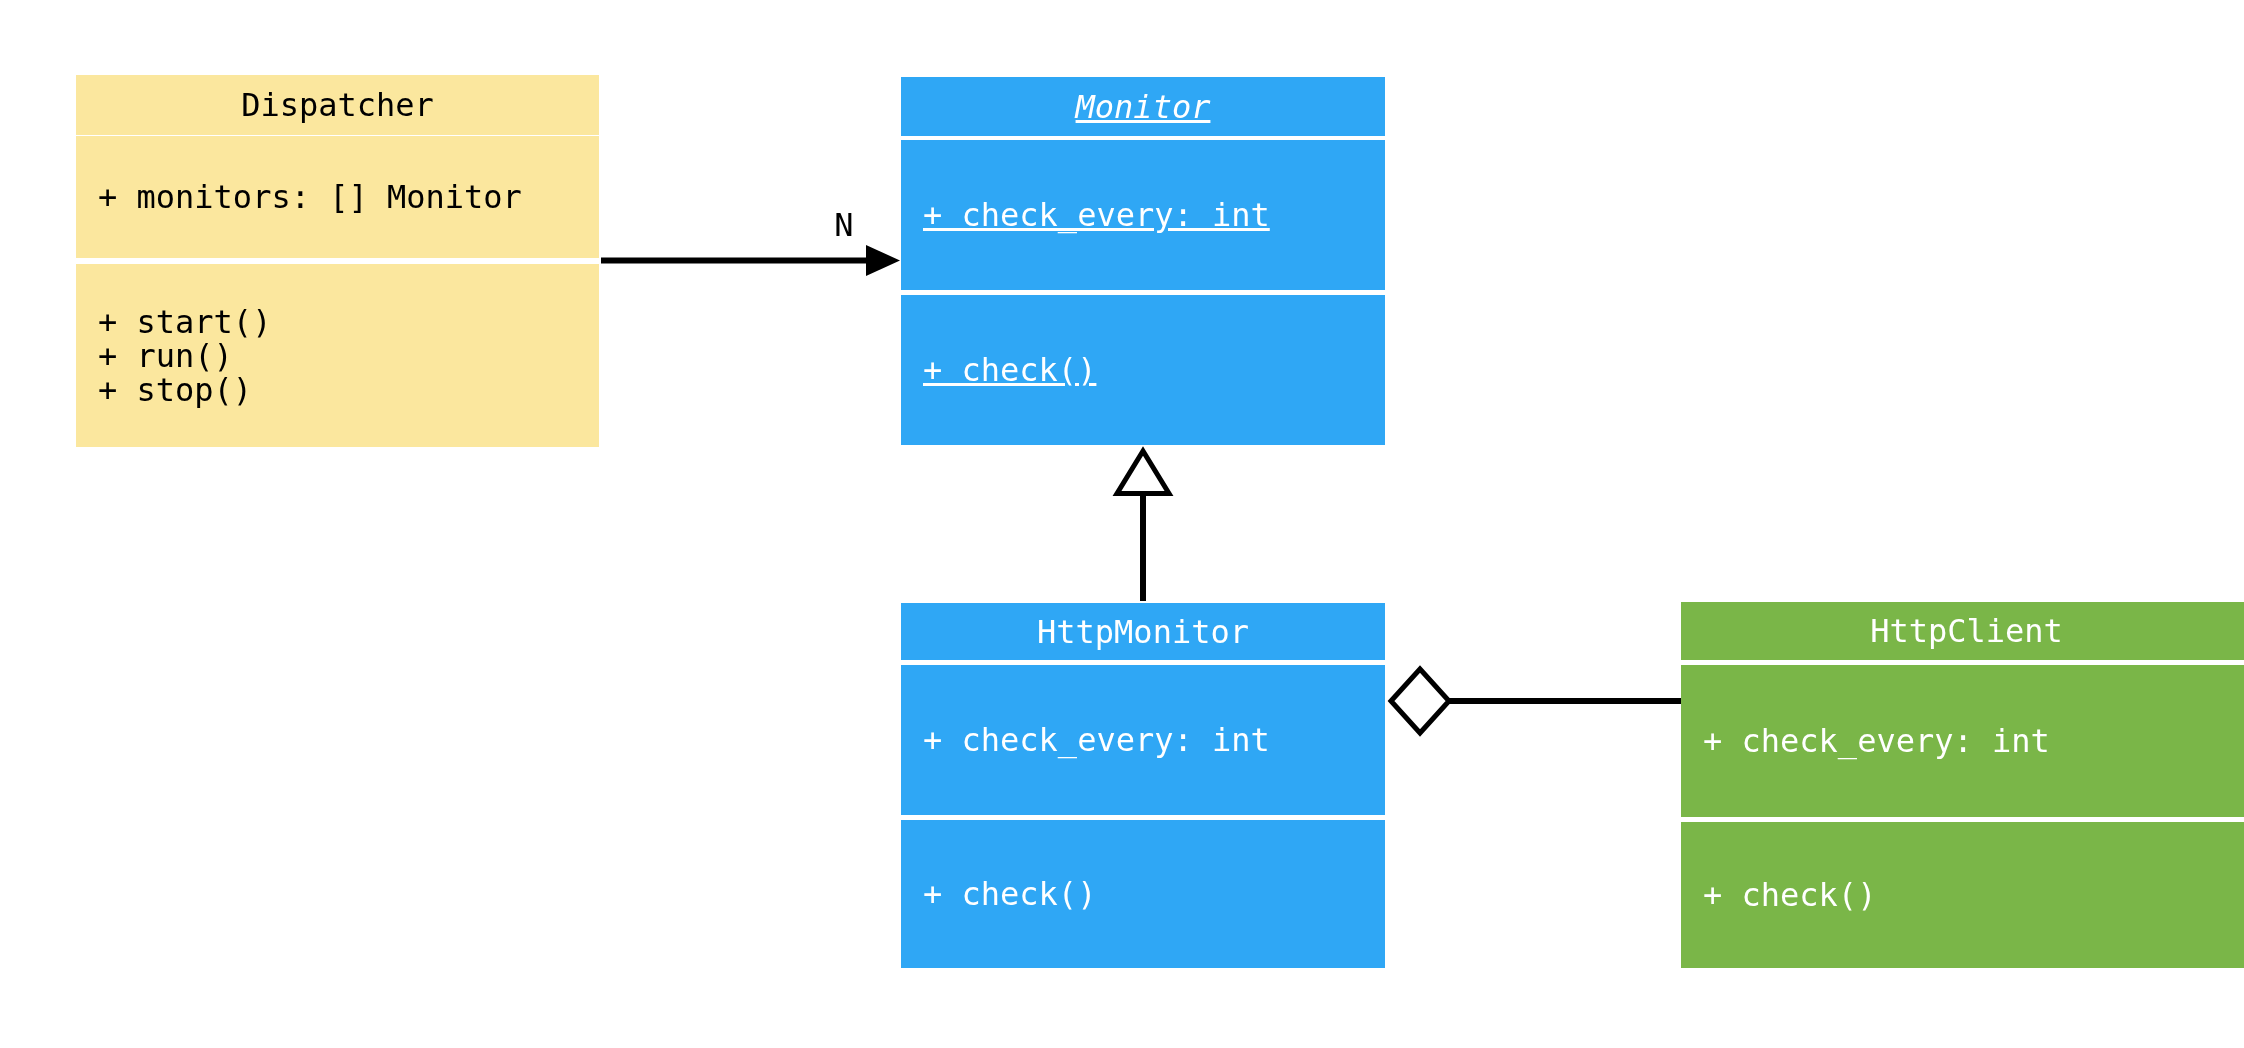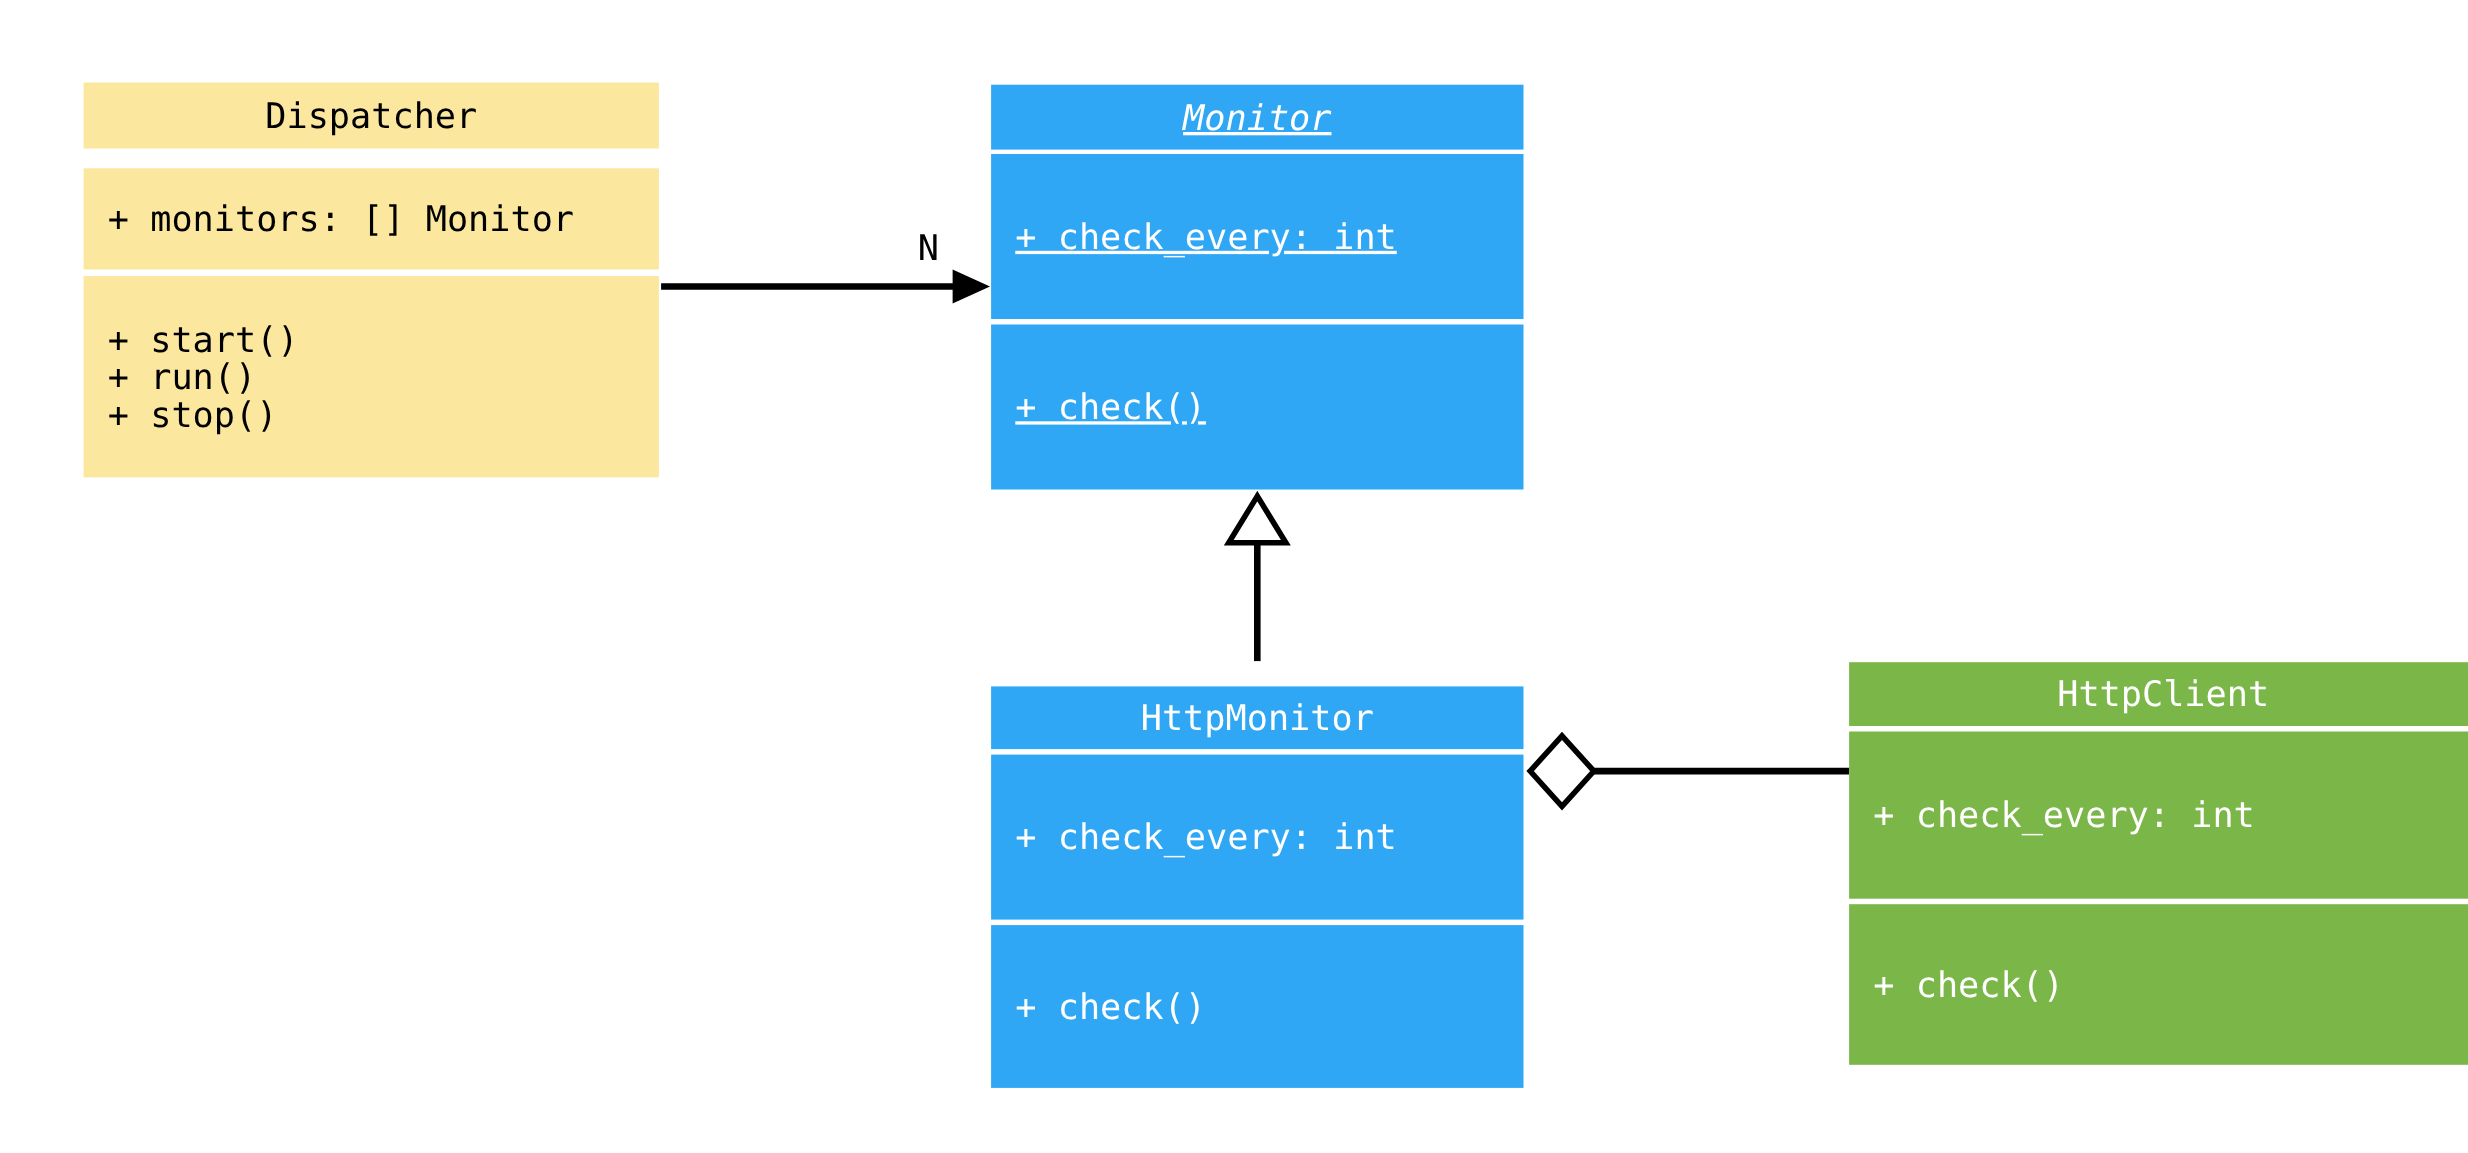--- a/index.html
+++ b/index.html
@@ -48,31 +48,31 @@
   .sec .line {
     line-height: 34px;
   }
   .abstract-title {
     font-style: italic;
   }
   
   #cls-dispatcher { left: 76px; top: 75px; width: 523px; color: #000000; }
   #cls-dispatcher .sec { background: var(--c-dispatcher); }
   #cls-dispatcher .title   { height: 60px; }
-  #cls-dispatcher .attrs   { height: 92px; margin-top: 18px; }
+  #cls-dispatcher .attrs   { height: 122px; margin-top: 1px; }
   #cls-dispatcher .methods { height: 183px; margin-top: 6px; }
   
   #cls-monitor { left: 901px; top: 77px; width: 484px; color: #ffffff; text-decoration: underline; }
   #cls-monitor .sec { background: var(--c-monitor); }
   #cls-monitor .title   { height: 59px; }
   #cls-monitor .attrs   { height: 150px; margin-top: 4px; }
   #cls-monitor .methods { height: 150px; margin-top: 5px; }
   
   #cls-http-monitor { left: 901px; top: 603px; width: 484px; color: #ffffff; }
-  #cls-http-monitor .sec { background: var(--c-monitor); margin-top: 21px; }
+  #cls-http-monitor .sec { background: var(--c-monitor); }
   #cls-http-monitor .title   { height: 57px; }
   #cls-http-monitor .attrs   { height: 150px; margin-top: 5px; }
   #cls-http-monitor .methods { height: 148px; margin-top: 5px; }
   
   #cls-http-client { left: 1681px; top: 602px; width: 571px; color: #ffffff; }
   #cls-http-client .sec { background: var(--c-http-client); }
   #cls-http-client .title   { height: 58px; }
   #cls-http-client .attrs   { height: 152px; margin-top: 5px; }
   #cls-http-client .methods { height: 146px; margin-top: 5px; }
   

